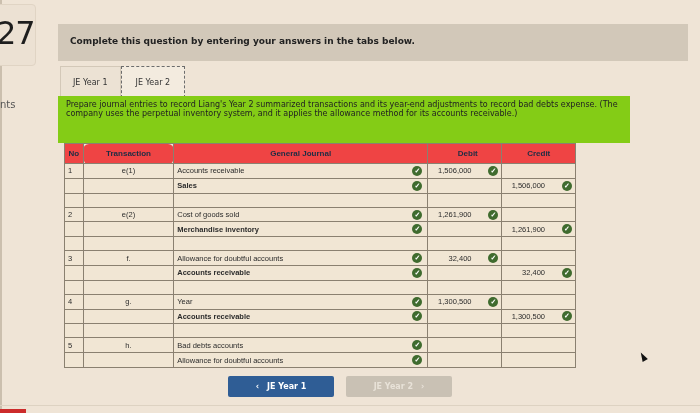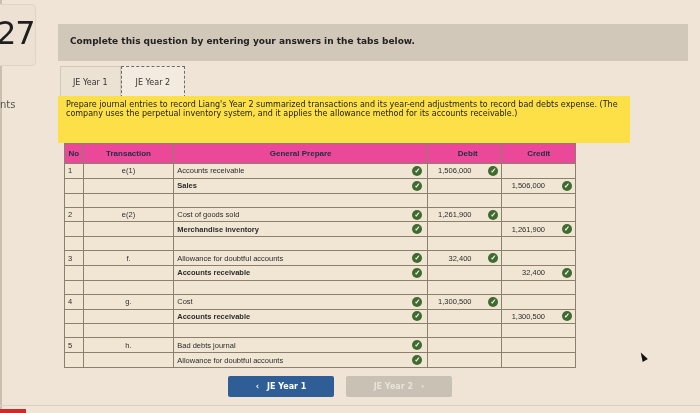--- a/index.html
+++ b/index.html
@@ -38,39 +38,39 @@
     height: 32px; padding: 0 12px; display: flex; align-items: center;
     font-size: 8px; color: #333; background: #ece2d4; border: 1px solid #d3c8b8;
     border-bottom: none; cursor: pointer;
   }
   .tab.active {
     background: #f3ebdf; border: 1px dashed #6c6c6c; border-bottom: none;
     padding: 0 14px;
   }
   .prompt {
     position: absolute; left: 58px; top: 96px; width: 572px; height: 47px;
-    background: #fde047; padding: 4px 8px;
+    background: #84cc16; padding: 4px 8px;
     font-size: 8px; line-height: 9.4px; color: #222;
   }
   .journal {
     position: absolute; left: 64px; top: 143px; width: 512px;
     border-collapse: collapse; font-family: "Liberation Sans", sans-serif;
     font-size: 7.5px;
   }
   .journal th {
-    background: #ec4899; color: #1c2d44; font-weight: bold; height: 20px;
+    background: #ef4444; color: #1c2d44; font-weight: bold; height: 20px;
     border: 1px solid #8a8070; font-size: 8px;
   }
   .journal td {
     border: 1px solid #8a8070; height: 14.8px; background: #f1e6d4;
     color: #2b2b2b; padding: 0 3px; position: relative;
   }
   .journal tr.spacer td { height: 14px; }
   .c-no { width: 19px; }
-  .c-tr { width: 92px; text-align: center; }
+  .c-tr { width: 92px; text-align: center; border-radius: 6px; }
   .c-acct { width: 240px; }
   .c-chk { width: 20px; }
   .c-dr { width: 75px; text-align: right; padding-left: 6px; }
   .c-cr { width: 74px; text-align: right; }
   .journal td.c-acct { border-right: none; }
   .journal td.c-chk { border-left: none; text-align: center; }
   .indent { padding-left: 12px; font-weight: bold; }
   .check {
     display: inline-block; width: 10px; height: 10px; border-radius: 50%;
     background: #3f6b2e; color: #fff; font-size: 7px; line-height: 10px;
@@ -118,21 +118,21 @@
   <div class="tab active">JE Year 2</div>
 </div>
 
 <div class="prompt">Prepare journal entries to record Liang's Year 2 summarized transactions and its year-end adjustments to record bad debts expense. (The company uses the perpetual inventory system, and it applies the allowance method for its accounts receivable.)</div>
 
 <table class="journal">
   <thead>
     <tr>
       <th class="c-no">No</th>
       <th class="c-tr">Transaction</th>
-      <th colspan="2">General Prepare</th>
+      <th colspan="2">General Journal</th>
       <th class="c-dr" style="text-align:center">Debit</th>
       <th class="c-cr" style="text-align:center">Credit</th>
     </tr>
   </thead>
   <tbody id="journal-body">
       <tr>
         <td class="c-no">1</td>
         <td class="c-tr">e(1)</td>
         <td class="c-acct">Accounts receivable</td>
         <td class="c-chk"><span class="check">✓</span></td>
@@ -199,21 +199,21 @@
         <td class="c-no"></td>
         <td class="c-tr"></td>
         <td class="c-acct"></td>
         <td class="c-chk"></td>
         <td class="c-dr"></td>
         <td class="c-cr"></td>
       </tr>
       <tr>
         <td class="c-no">4</td>
         <td class="c-tr">g.</td>
-        <td class="c-acct">Cost</td>
+        <td class="c-acct">Year</td>
         <td class="c-chk"><span class="check">✓</span></td>
         <td class="c-dr"><span class="amt">1,300,500</span><span class="check">✓</span></td>
         <td class="c-cr"></td>
       </tr>
       <tr>
         <td class="c-no"></td>
         <td class="c-tr"></td>
         <td class="c-acct indent">Accounts receivable</td>
         <td class="c-chk"><span class="check">✓</span></td>
         <td class="c-dr"></td>
@@ -223,21 +223,21 @@
         <td class="c-no"></td>
         <td class="c-tr"></td>
         <td class="c-acct"></td>
         <td class="c-chk"></td>
         <td class="c-dr"></td>
         <td class="c-cr"></td>
       </tr>
       <tr>
         <td class="c-no">5</td>
         <td class="c-tr">h.</td>
-        <td class="c-acct">Bad debts journal</td>
+        <td class="c-acct">Bad debts accounts</td>
         <td class="c-chk"><span class="check">✓</span></td>
         <td class="c-dr"></td>
         <td class="c-cr"></td>
       </tr>
       <tr>
         <td class="c-no"></td>
         <td class="c-tr"></td>
         <td class="c-acct">Allowance for doubtful accounts</td>
         <td class="c-chk"><span class="check">✓</span></td>
         <td class="c-dr"></td>

